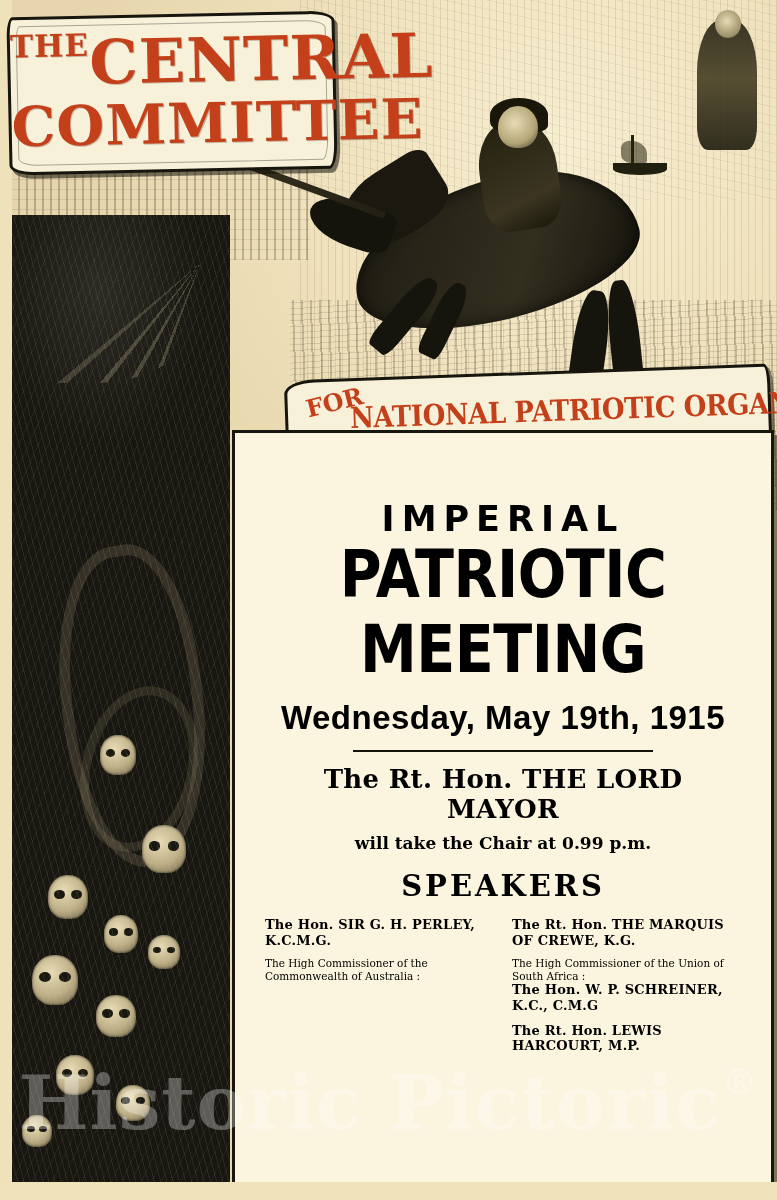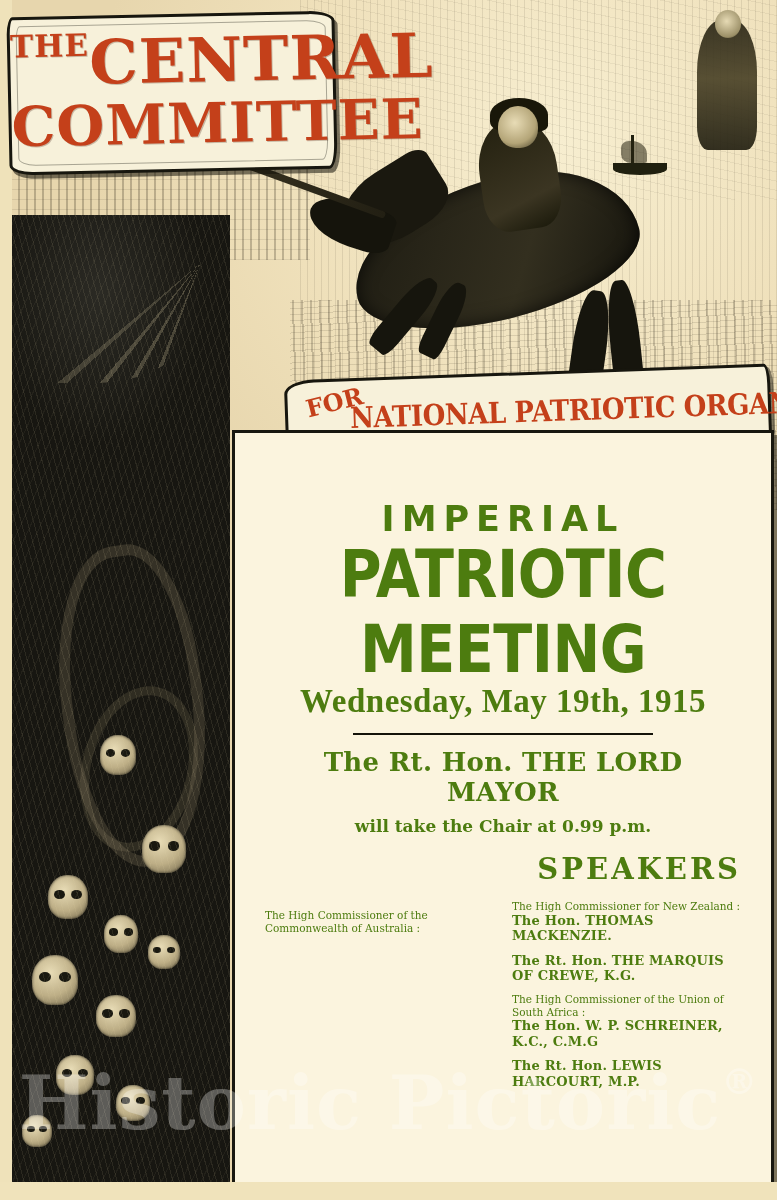--- a/index.html
+++ b/index.html
@@ -286,21 +286,21 @@
     width: 536px; height: 752px;
     background: #fbf4de;
     border: 3px solid #18170f;
     box-shadow: 4px 5px 0 rgba(20,18,10,.5);
   }
   .panel-inner {
     position: absolute; inset: 8px;
     padding: 10px 22px 0 22px;
     box-sizing: border-box;
     text-align: center;
-    color: #4d7c0f;
+    color: #000000;
   }
   .imperial {
     font-family: "DejaVu Sans", sans-serif;
     font-weight: 700;
     font-size: 35px;
     letter-spacing: 7px;
     margin-top: 48px;
   }
   .bigtitle {
     font-family: "DejaVu Sans", sans-serif;
@@ -311,24 +311,24 @@
     transform: scale(1.02, 1.16);
   }
   .guildhall {
     font-family: "DejaVu Sans", sans-serif;
     font-weight: 700;
     font-size: 27px;
     letter-spacing: 0.5px;
     margin-top: 26px;
   }
   .datebig {
-    font-family: Liberation Serif, serif;
+    font-family: Liberation Sans, sans-serif;
     font-weight: 700;
     font-size: 33px;
-    margin-top: 6px;
+    margin-top: 22px;
     letter-spacing: 0.5px;
   }
   .rule {
     width: 300px; height: 2px;
     background: #141309;
     margin: 13px auto 12px auto;
   }
   .mayor {
     font-family: "DejaVu Serif", serif;
     font-weight: 700;
@@ -340,21 +340,20 @@
     font-weight: 700;
     font-size: 17px;
     margin-top: 9px;
   }
   .speakers {
     font-family: "DejaVu Serif", serif;
     font-weight: 700;
     font-size: 29px;
     letter-spacing: 3px;
     margin-top: 16px;
-    text-align: right;
   }
   .speakers-cols {
     display: flex;
     gap: 18px;
     margin-top: 14px;
     text-align: left;
   }
   .speakers-cols .col { flex: 1; }
   .sp {
     margin-bottom: 9px;
@@ -491,31 +490,28 @@
       <div class="rule"></div>
 
       <div class="mayor">The Rt. Hon. THE LORD MAYOR</div>
       <div class="chair">will take the Chair at 0.99 p.m.</div>
 
       <div class="speakers">SPEAKERS</div>
 
       <div class="speakers-cols">
         <div class="col">
           <div class="sp">
+            <span class="name">The Hon. SIR G. H. PERLEY, K.C.M.G.</span>
           </div>
           <div class="sp">
             <span class="role">The High Commissioner of the Commonwealth of Australia :</span>
 
           </div>
         </div>
         <div class="col">
-          <div class="sp">
-            <span class="role">The High Commissioner for New Zealand :</span>
-            <span class="name">The Hon. THOMAS MACKENZIE.</span>
-          </div>
           <div class="sp">
             <span class="role"></span>
             <span class="name">The Rt. Hon. THE MARQUIS OF CREWE, K.G.</span>
           </div>
           <div class="sp">
             <span class="role">The High Commissioner of the Union of South Africa :</span>
             <span class="name">The Hon. W. P. SCHREINER, K.C., C.M.G</span>
           </div>
           <div class="sp">
             <span class="role"></span>

